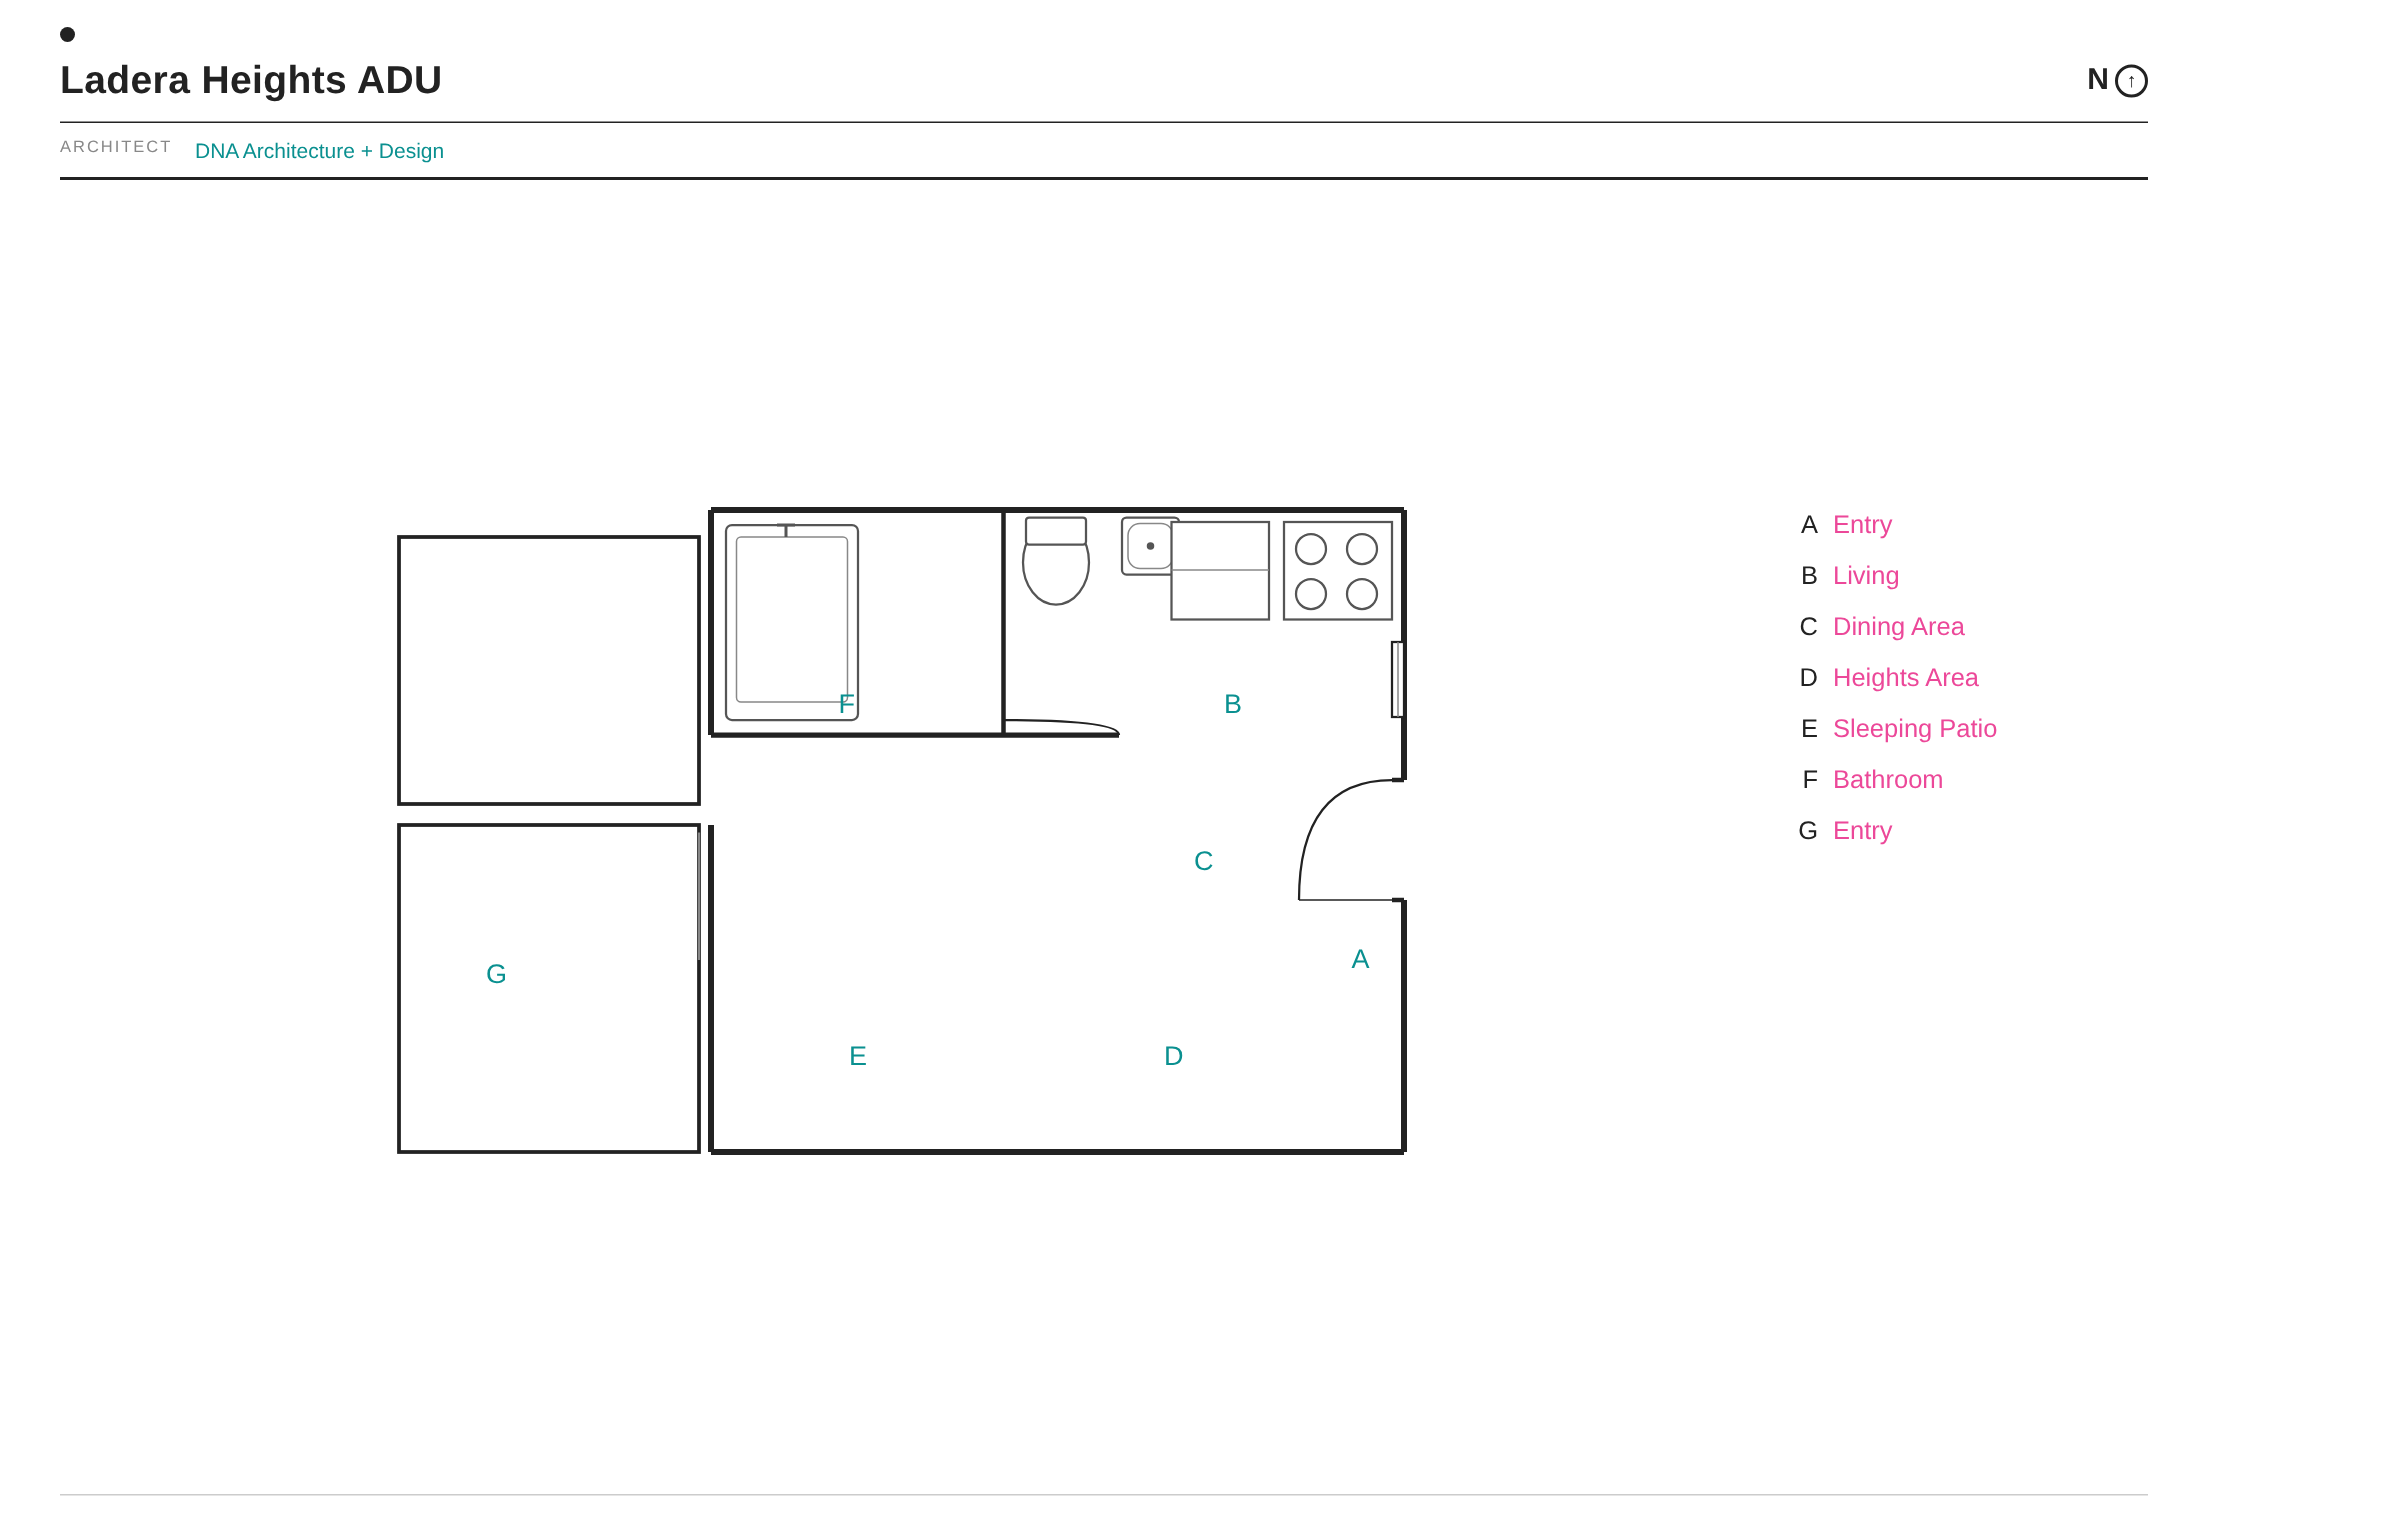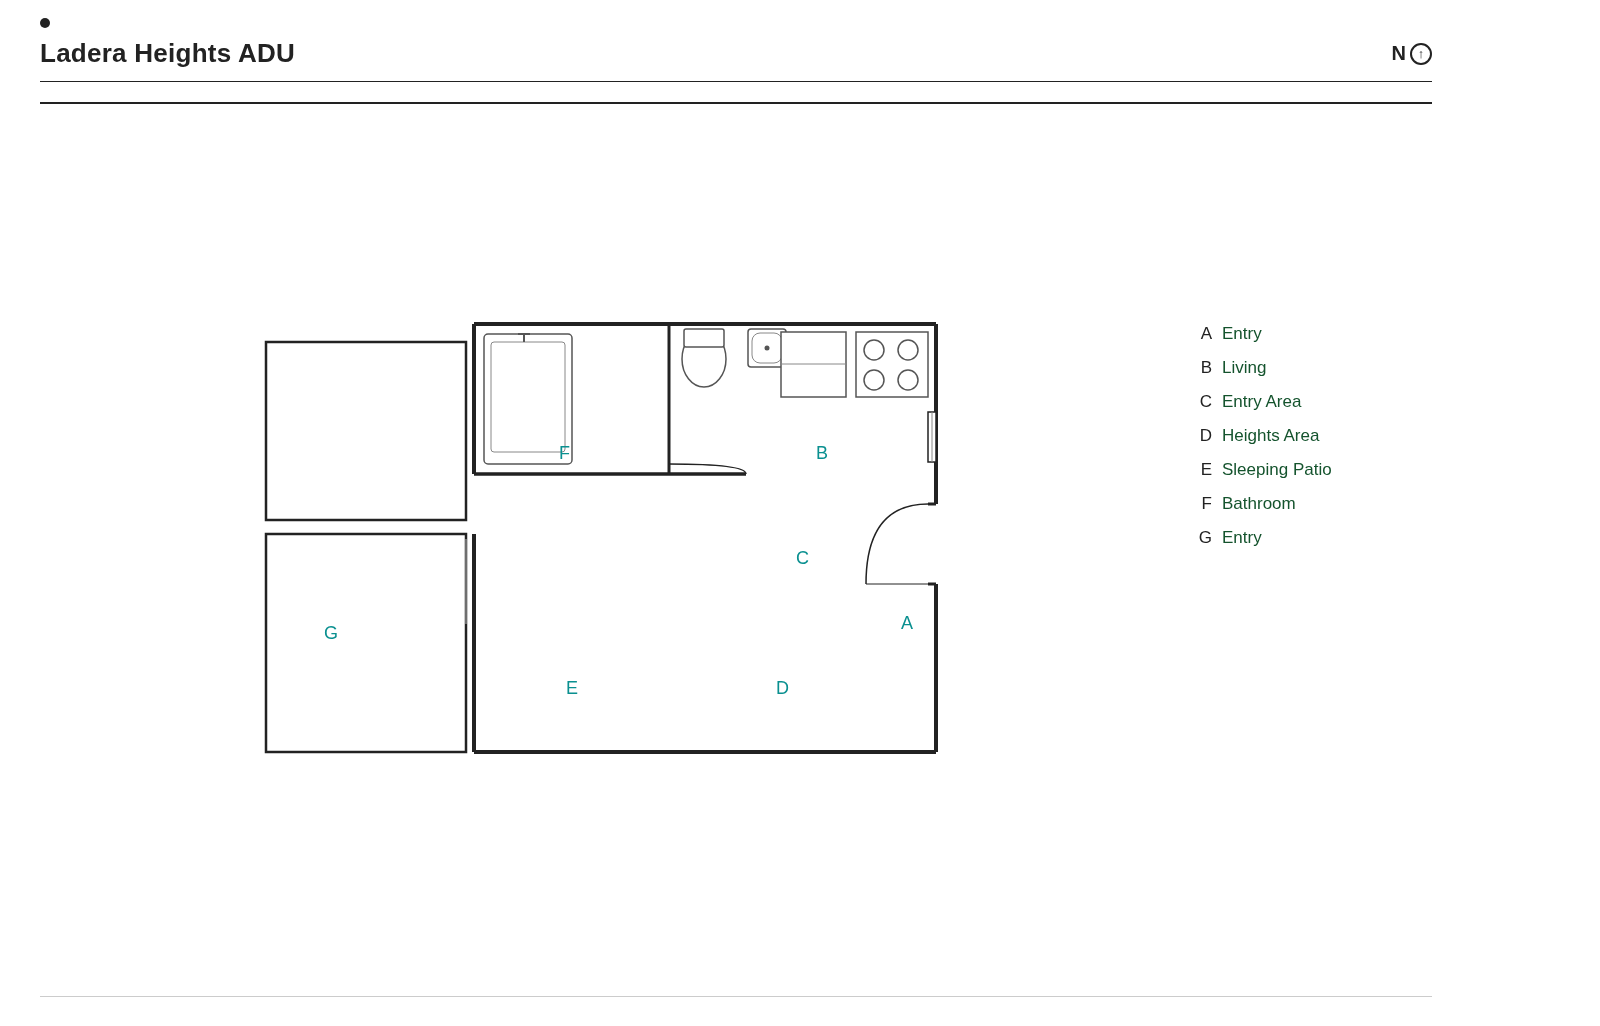--- a/index.html
+++ b/index.html
@@ -117,21 +117,21 @@
       margin-bottom: 14px;
       font-size: 17px;
     }
     .legend-letter {
       color: #222;
       font-weight: 500;
       min-width: 20px;
       text-align: right;
     }
     .legend-name {
-      color: #14532d;
+      color: #ec4899;
       font-weight: 400;
     }
     .bottom-bar {
       border-top: 1.5px solid #ccc;
       margin: 0 40px;
       padding-top: 10px;
       height: 30px;
     }
     .room-label {
       font-family: 'Helvetica Neue', Helvetica, Arial, sans-serif;
@@ -150,20 +150,24 @@
     <div class="title-row">
       <span class="project-title">Ladera Heights ADU</span>
       <div class="north-indicator">
         <span>N</span>
         <span class="north-circle">↑</span>
       </div>
     </div>
   </div>
   <hr class="divider">
   <div class="meta-row">
+    <div class="meta-line">
+      <span class="meta-label">ARCHITECT</span>
+      <span class="meta-value">DNA Architecture + Design</span>
+    </div>
   </div>
   <hr class="divider2">
 
   <div class="main-content">
     <div class="floorplan-area">
 
       <svg class="floorplan-svg" width="700" height="620" viewBox="0 0 700 620">
 
         <rect x="10" y="178" width="200" height="178" fill="none" stroke="#222" stroke-width="2.5"></rect>
 
@@ -248,21 +252,21 @@
       <div class="legend-item">
         <span class="legend-letter">A</span>
         <span class="legend-name">Entry</span>
       </div>
       <div class="legend-item">
         <span class="legend-letter">B</span>
         <span class="legend-name">Living</span>
       </div>
       <div class="legend-item">
         <span class="legend-letter">C</span>
-        <span class="legend-name">Entry Area</span>
+        <span class="legend-name">Dining Area</span>
       </div>
       <div class="legend-item">
         <span class="legend-letter">D</span>
         <span class="legend-name">Heights Area</span>
       </div>
       <div class="legend-item">
         <span class="legend-letter">E</span>
         <span class="legend-name">Sleeping Patio</span>
       </div>
       <div class="legend-item">

